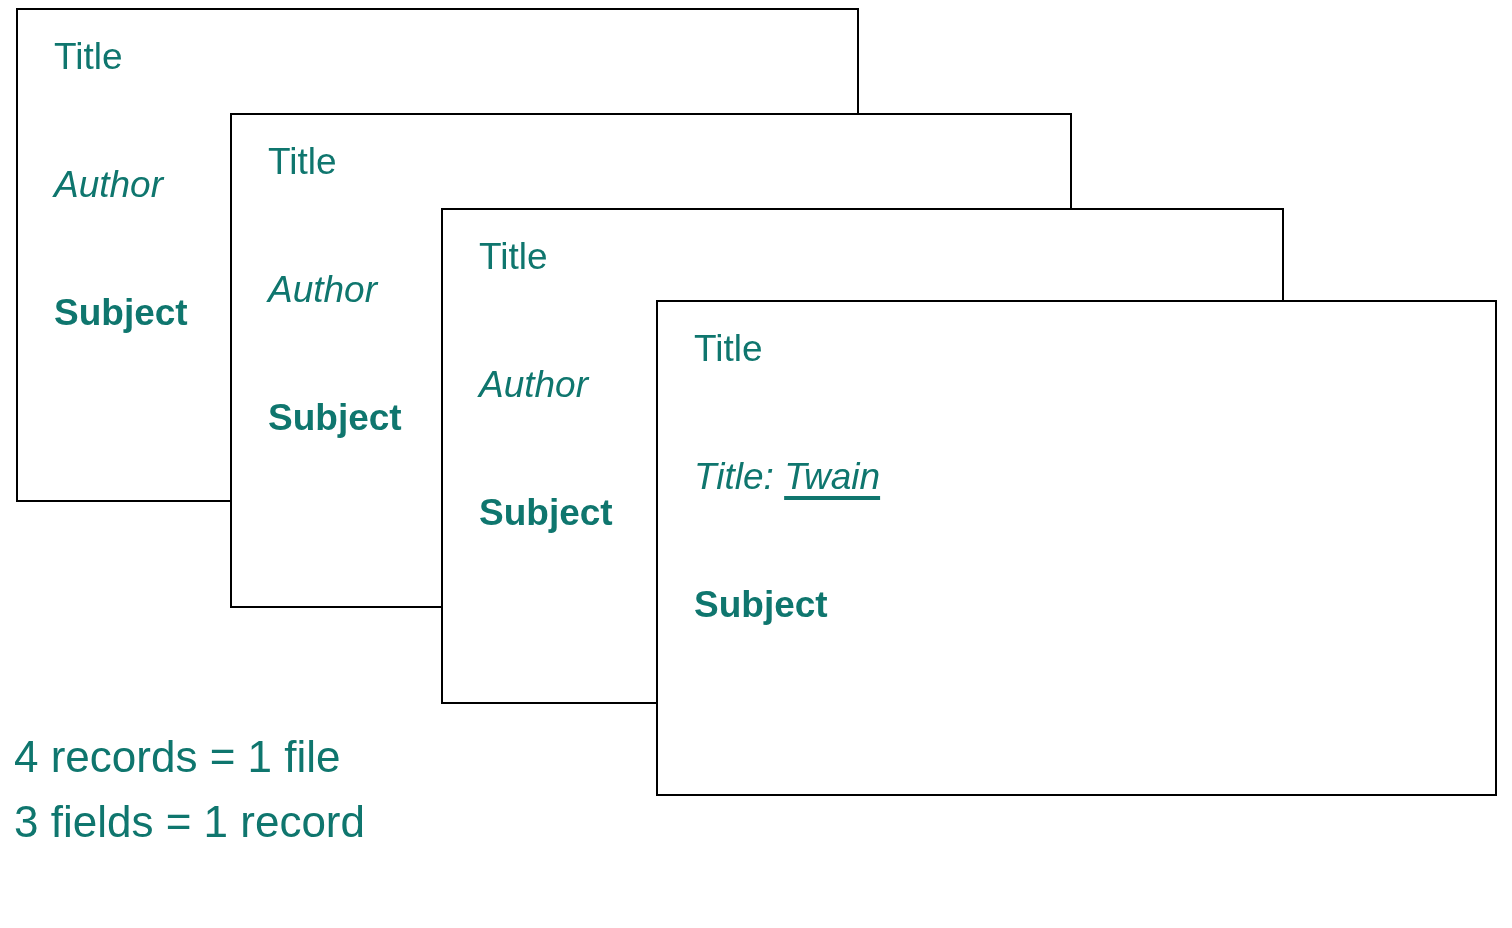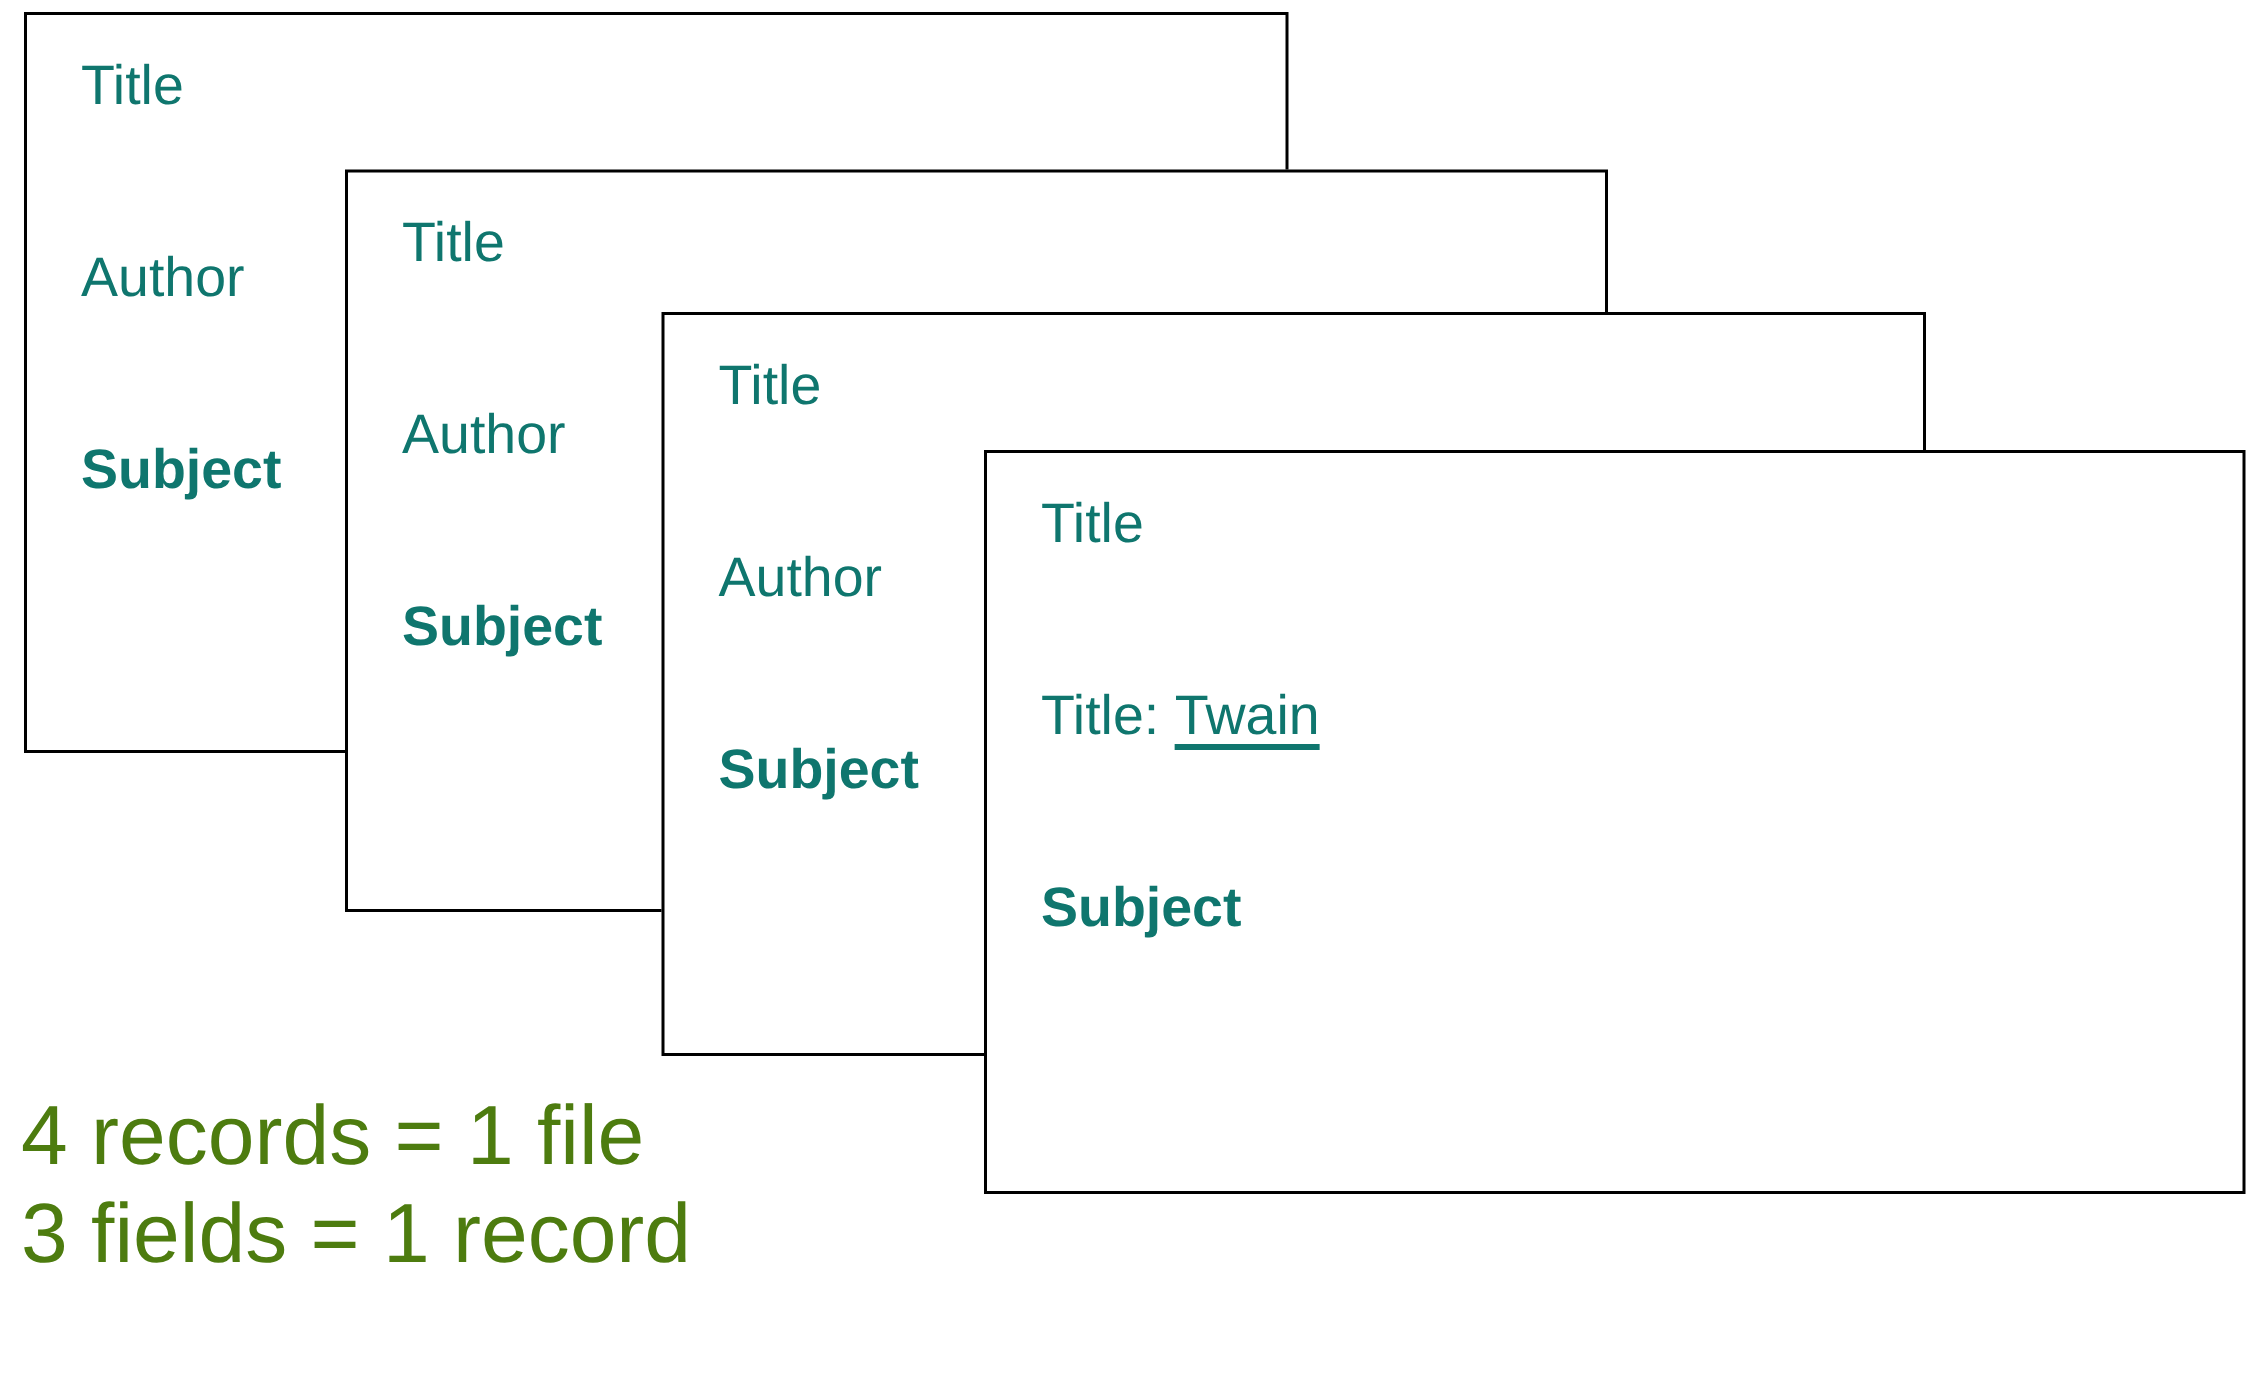--- a/index.html
+++ b/index.html
@@ -29,36 +29,36 @@
     left: 20px;
     font-size: 37px;
     line-height: 1;
     color: #0f766e;
     white-space: nowrap;
     letter-spacing: 0px;
     margin-left: 16px;
   }
   
   .field-0 { top: 28px; }
-  .field-1 { top: 156px; }
+  .field-1 { top: 156px; font-style: italic; }
   .field-2 { top: 284px; font-weight: bold; }
 
   .value-underline {
     text-decoration: underline;
     text-decoration-thickness: 4px;
     text-underline-offset: 7px;
   }
 
   #legend {
     position: absolute;
     left: 14px;
     top: 724px;
-    font-size: 56px;
+    font-size: 44px;
     line-height: 65px;
-    color: #4d7c0f;
+    color: #0f766e;
     white-space: nowrap;
   }
   .legend-line {
     display: block;
     height: 65px;
   }
   .legend-term {
     text-decoration: underline;
     text-decoration-thickness: 4px;
     text-underline-offset: 7px;

